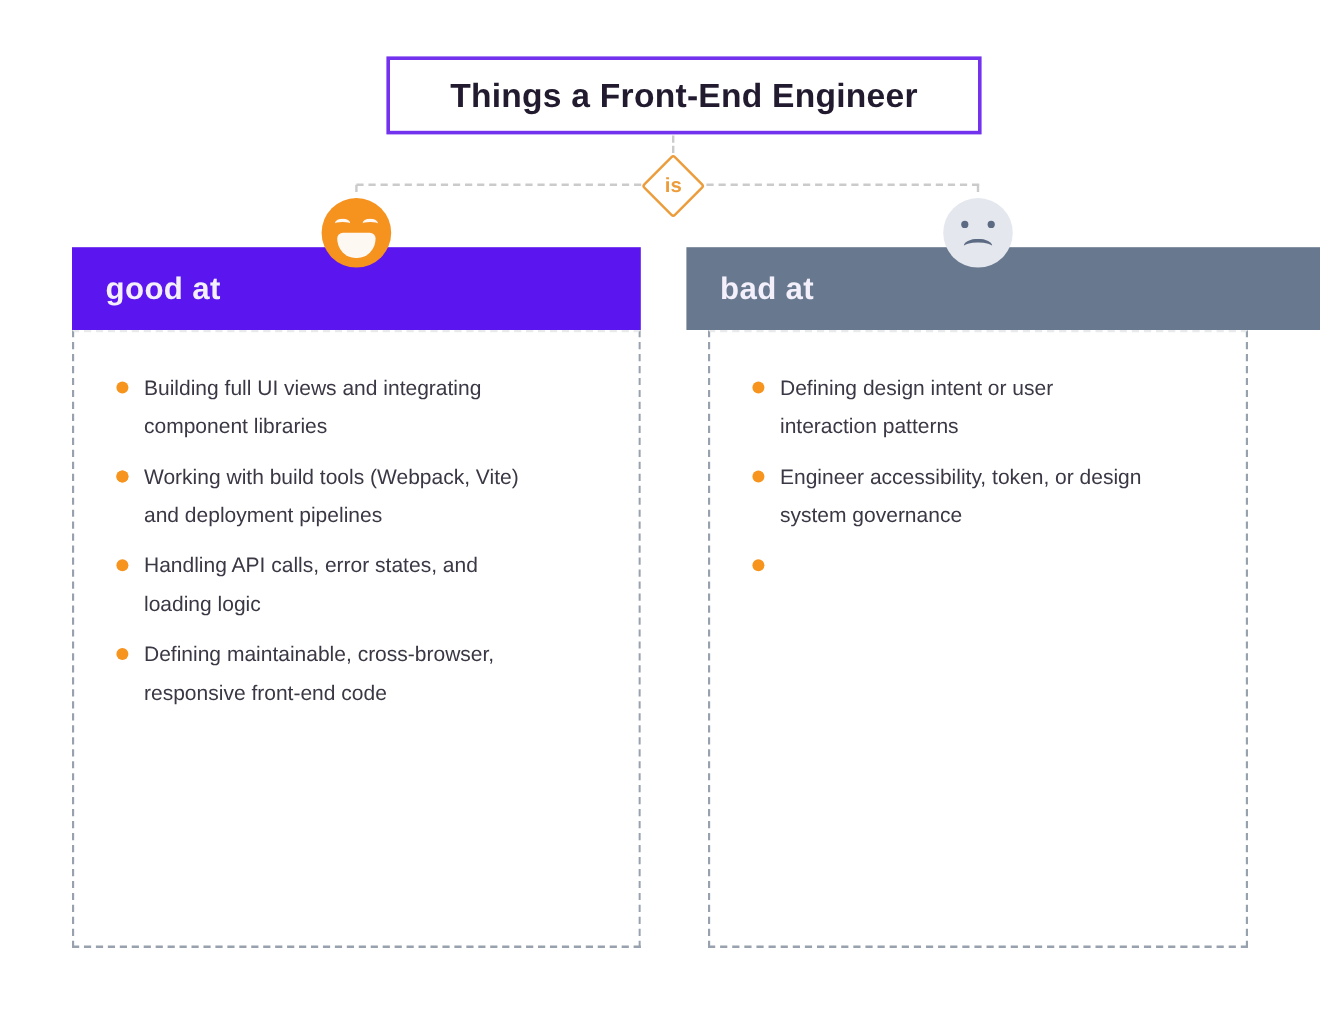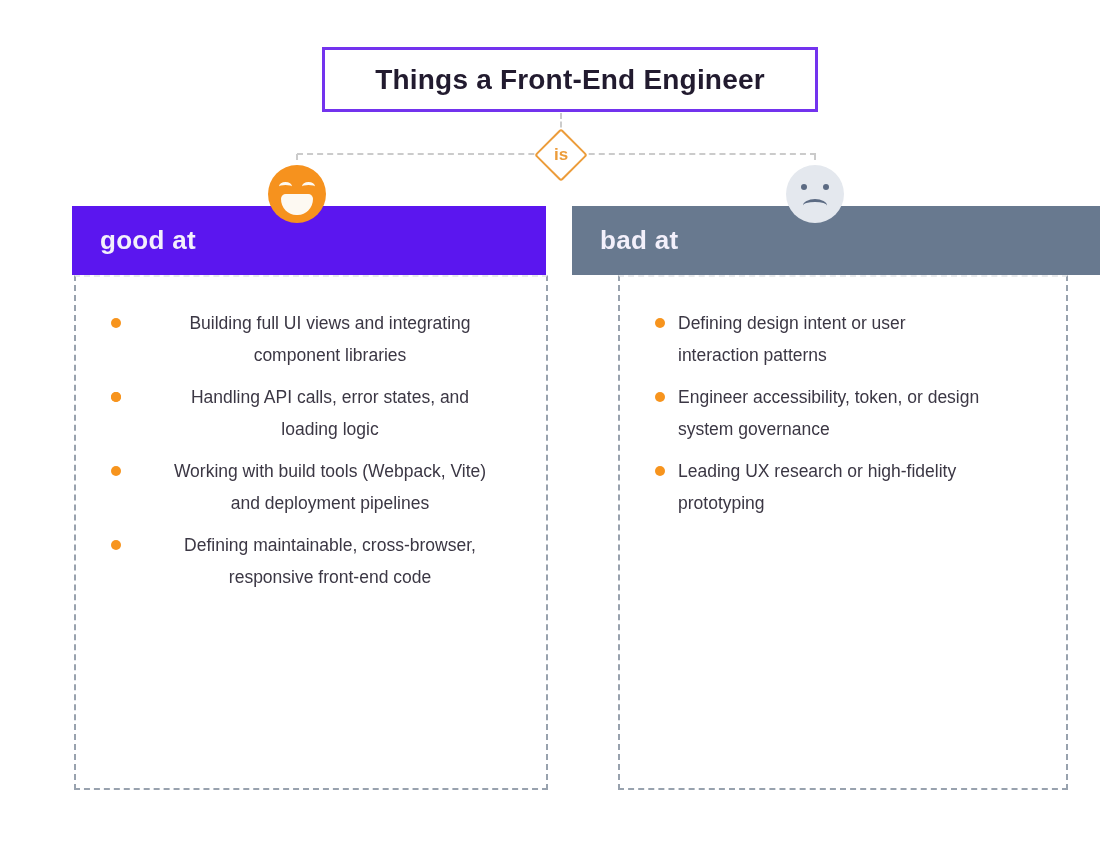--- a/index.html
+++ b/index.html
@@ -125,32 +125,32 @@
     display: flex; align-items: center;
     padding-left: 28px;
     z-index: 1;
   }
   .col-header span {
     font-size: 26px;
     font-weight: 600;
     letter-spacing: 0.3px;
     color: var(--header-text, #f3f0fb);
   }
-  .col-header.good { left: 60px; width: 474px; background: var(--good-header-bg, #5b16ef); margin-left: 12px; }
+  .col-header.good { left: 60px; width: 474px; background: var(--good-header-bg, #5b16ef); }
   .col-header.bad  { left: 572px; width: 532px; background: var(--bad-header-bg, #68798f); }
 
   .col-body {
     position: absolute;
     top: 275px; height: 515px;
     border: 2px dashed var(--dashed-border, #98a2ae);
     border-top-color: #e8eaec;
     background: #ffffff00;
   }
-  .col-body.good { left: 74px; width: 474px; text-align: center; }
-  .col-body.bad  { left: 618px; width: 450px; }
+  .col-body.good { left: 60px; width: 474px; }
+  .col-body.bad  { left: 590px; width: 450px; }
 
   .col-body ul {
     list-style: none;
     margin: 30px 20px 0 35px;
   }
   .col-body li {
     position: relative;
     padding-left: 23px;
     margin-bottom: 10px;
     font-size: 17.5px;
@@ -196,36 +196,35 @@
   </div>
 
   <div class="col-header good">
     <span>good at</span>
   </div>
   <div class="col-body good">
     <ul>
       <li><span class="bullet"></span><span>Building full UI views and integrating
 component libraries</span></li>
       <li><span class="bullet"></span></li>
+      <li><span class="bullet"></span><span>Working with build tools (Webpack, Vite)
+and deployment pipelines</span></li>
       <li><span class="bullet"></span><span>Handling API calls, error states, and
 loading logic</span></li>
-      <li><span class="bullet"></span><span>Working with build tools (Webpack, Vite)
-and deployment pipelines</span></li>
       <li><span class="bullet"></span><span>Defining maintainable, cross-browser,
 responsive front-end code</span></li>
     </ul>
   </div>
 
   <div class="col-header bad">
     <span>bad at</span>
   </div>
   <div class="col-body bad">
     <ul>
       <li><span class="bullet"></span><span>Defining design intent or user
 interaction patterns</span></li>
       <li><span class="bullet"></span><span>Engineer accessibility, token, or design
 system governance</span></li>
-      <li><span class="bullet"></span><span>Leading UX research or high-fidelity
-prototyping</span></li>
+      <li><span class="bullet"></span></li>
     </ul>
   </div>
 
 </div>
 
 </body></html>

